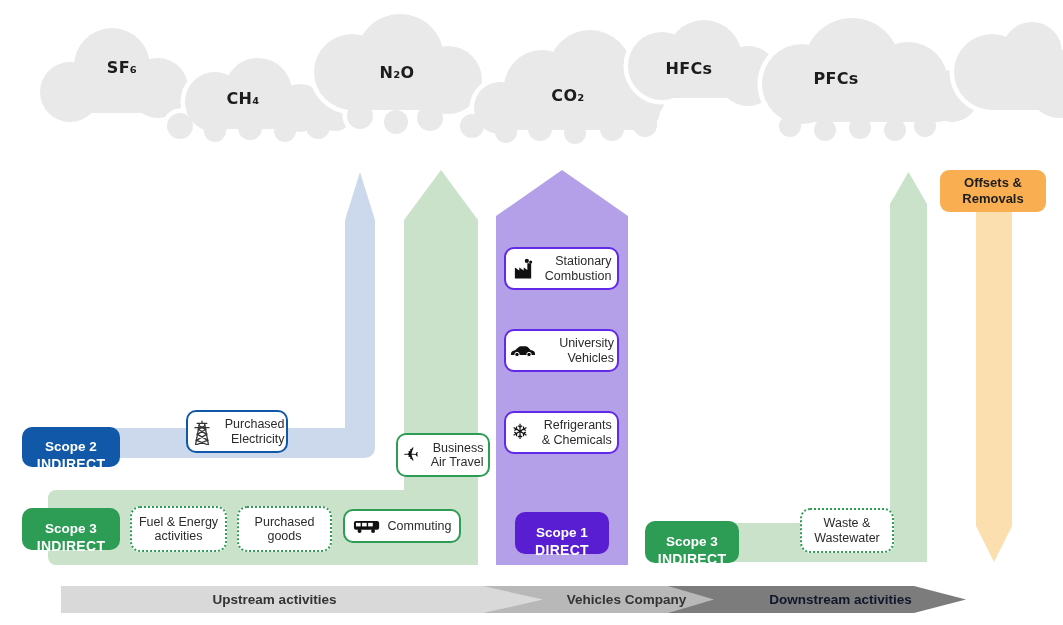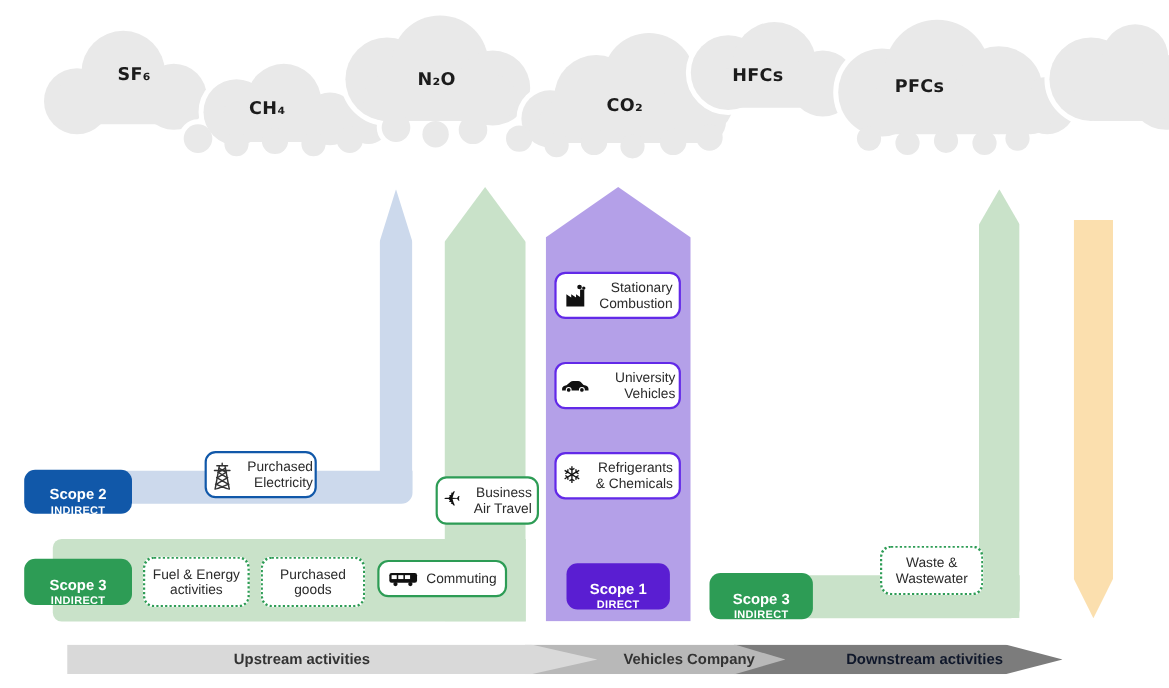--- a/index.html
+++ b/index.html
@@ -37,21 +37,21 @@
     border-radius:0 0 8px 8px;}
   .arrow-orange{left:976px;top:200px;width:36px;height:362px;background:var(--offsets-arrow,#fbdfae);
     clip-path:polygon(0 0,100% 0,100% calc(100% - 36px),50% 100%,0 calc(100% - 36px));}
 
   
   .pill{
     display:flex;flex-direction:column;align-items:center;justify-content:center;
     border-radius:10px;color:#ffffff;text-align:center;line-height:1.25;z-index:5;
   }
   .pill .t1{font-weight:bold;font-size:13.5px;margin-top:19px;}
-  .pill .t2{font-size:10px;font-weight:600;letter-spacing:.3px;}
+  .pill .t2{font-size:14px;font-weight:600;letter-spacing:.3px;}
   .pill-scope2{left:22px;top:427px;width:98px;height:40px;background:var(--scope2-blue,#1158a9);}
   .pill-scope3up{left:22px;top:508px;width:98px;height:42px;background:var(--scope3-green,#2d9c55);}
   .pill-scope1{left:515px;top:512px;width:94px;height:42px;background:var(--scope1-purple,#5a1ed2);}
   .pill-scope3dn{left:645px;top:521px;width:94px;height:42px;background:var(--scope3-green,#2d9c55);}
   .pill-offsets{left:940px;top:170px;width:106px;height:42px;background:var(--offsets-orange,#f9ae51);
     color:#1d1d1d;border-radius:9px;}
   .pill-offsets .lbl{font-weight:bold;font-size:13px;line-height:1.25;width:80px;text-align:center;}
 
   
   .srcbox{
@@ -66,21 +66,21 @@
   .b-purple{border:2.5px solid var(--scope1-border,#6229e8);}
   .b-dotgreen{border:2px dotted var(--scope3-green,#2d9c55);}
   .box-elec{left:186px;top:410px;width:102px;height:43px;}
   .box-air{left:396px;top:433px;width:94px;height:44px;}
   .box-fuel{left:130px;top:506px;width:97px;height:46px;}
   .box-goods{left:237px;top:506px;width:95px;height:46px;}
   .box-commute{left:343px;top:509px;width:118px;height:34px;}
   .box-stat{left:504px;top:247px;width:115px;height:43px;}
   .box-veh{left:504px;top:329px;width:115px;height:43px;}
   .box-refr{left:504px;top:411px;width:115px;height:43px;}
-  .box-waste{left:800px;top:496px;width:94px;height:45px;}
+  .box-waste{left:800px;top:508px;width:94px;height:45px;}
 
   .icon{display:flex;align-items:center;justify-content:center;flex:0 0 auto;}
   .glyph{font-family:"DejaVu Sans",sans-serif;color:#111;}
   .plane{font-size:19px;transform:scaleX(-1);display:inline-block;}
   .snow{font-size:21px;}
 
   
   .flowband{
     top:586px;height:27px;display:flex;align-items:center;justify-content:center;
     font-weight:bold;font-size:13.5px;color:#333;margin-left:39px;
@@ -206,20 +206,23 @@
     <span class="t2">INDIRECT</span>
   </div>
   <div class="abs pill pill-scope1">
     <span class="t1">Scope 1</span>
     <span class="t2">DIRECT</span>
   </div>
   <div class="abs pill pill-scope3dn">
     <span class="t1">Scope 3</span>
     <span class="t2">INDIRECT</span>
   </div>
+  <div class="abs pill pill-offsets">
+    <span class="lbl">Offsets &amp; Removals</span>
+  </div>
 
   <div class="abs srcbox b-blue box-elec">
     <span class="icon">
       <svg width="24" height="26" viewBox="0 0 22 24" fill="none" stroke="#333" stroke-width="1.2" stroke-linecap="round">
         <path d="M11 2 V4 M6.5 4 H15.5 M4.5 8 H17.5 M8.7 4 L5 24 M13.3 4 L17 24"></path>
         <path d="M8.2 6 L14 9.5 M13.8 6 L8 9.5 M7.4 9.5 L15 14 M14.6 9.5 L7 14 M6.4 14 L16 19.5 M15.6 14 L6.2 19.5 M5.4 19.5 L16.8 24 M16.6 19.5 L5.2 24"></path>
       </svg>
     </span>
     <span class="lbl" style="width:64px">Purchased Electricity</span>
   </div>

